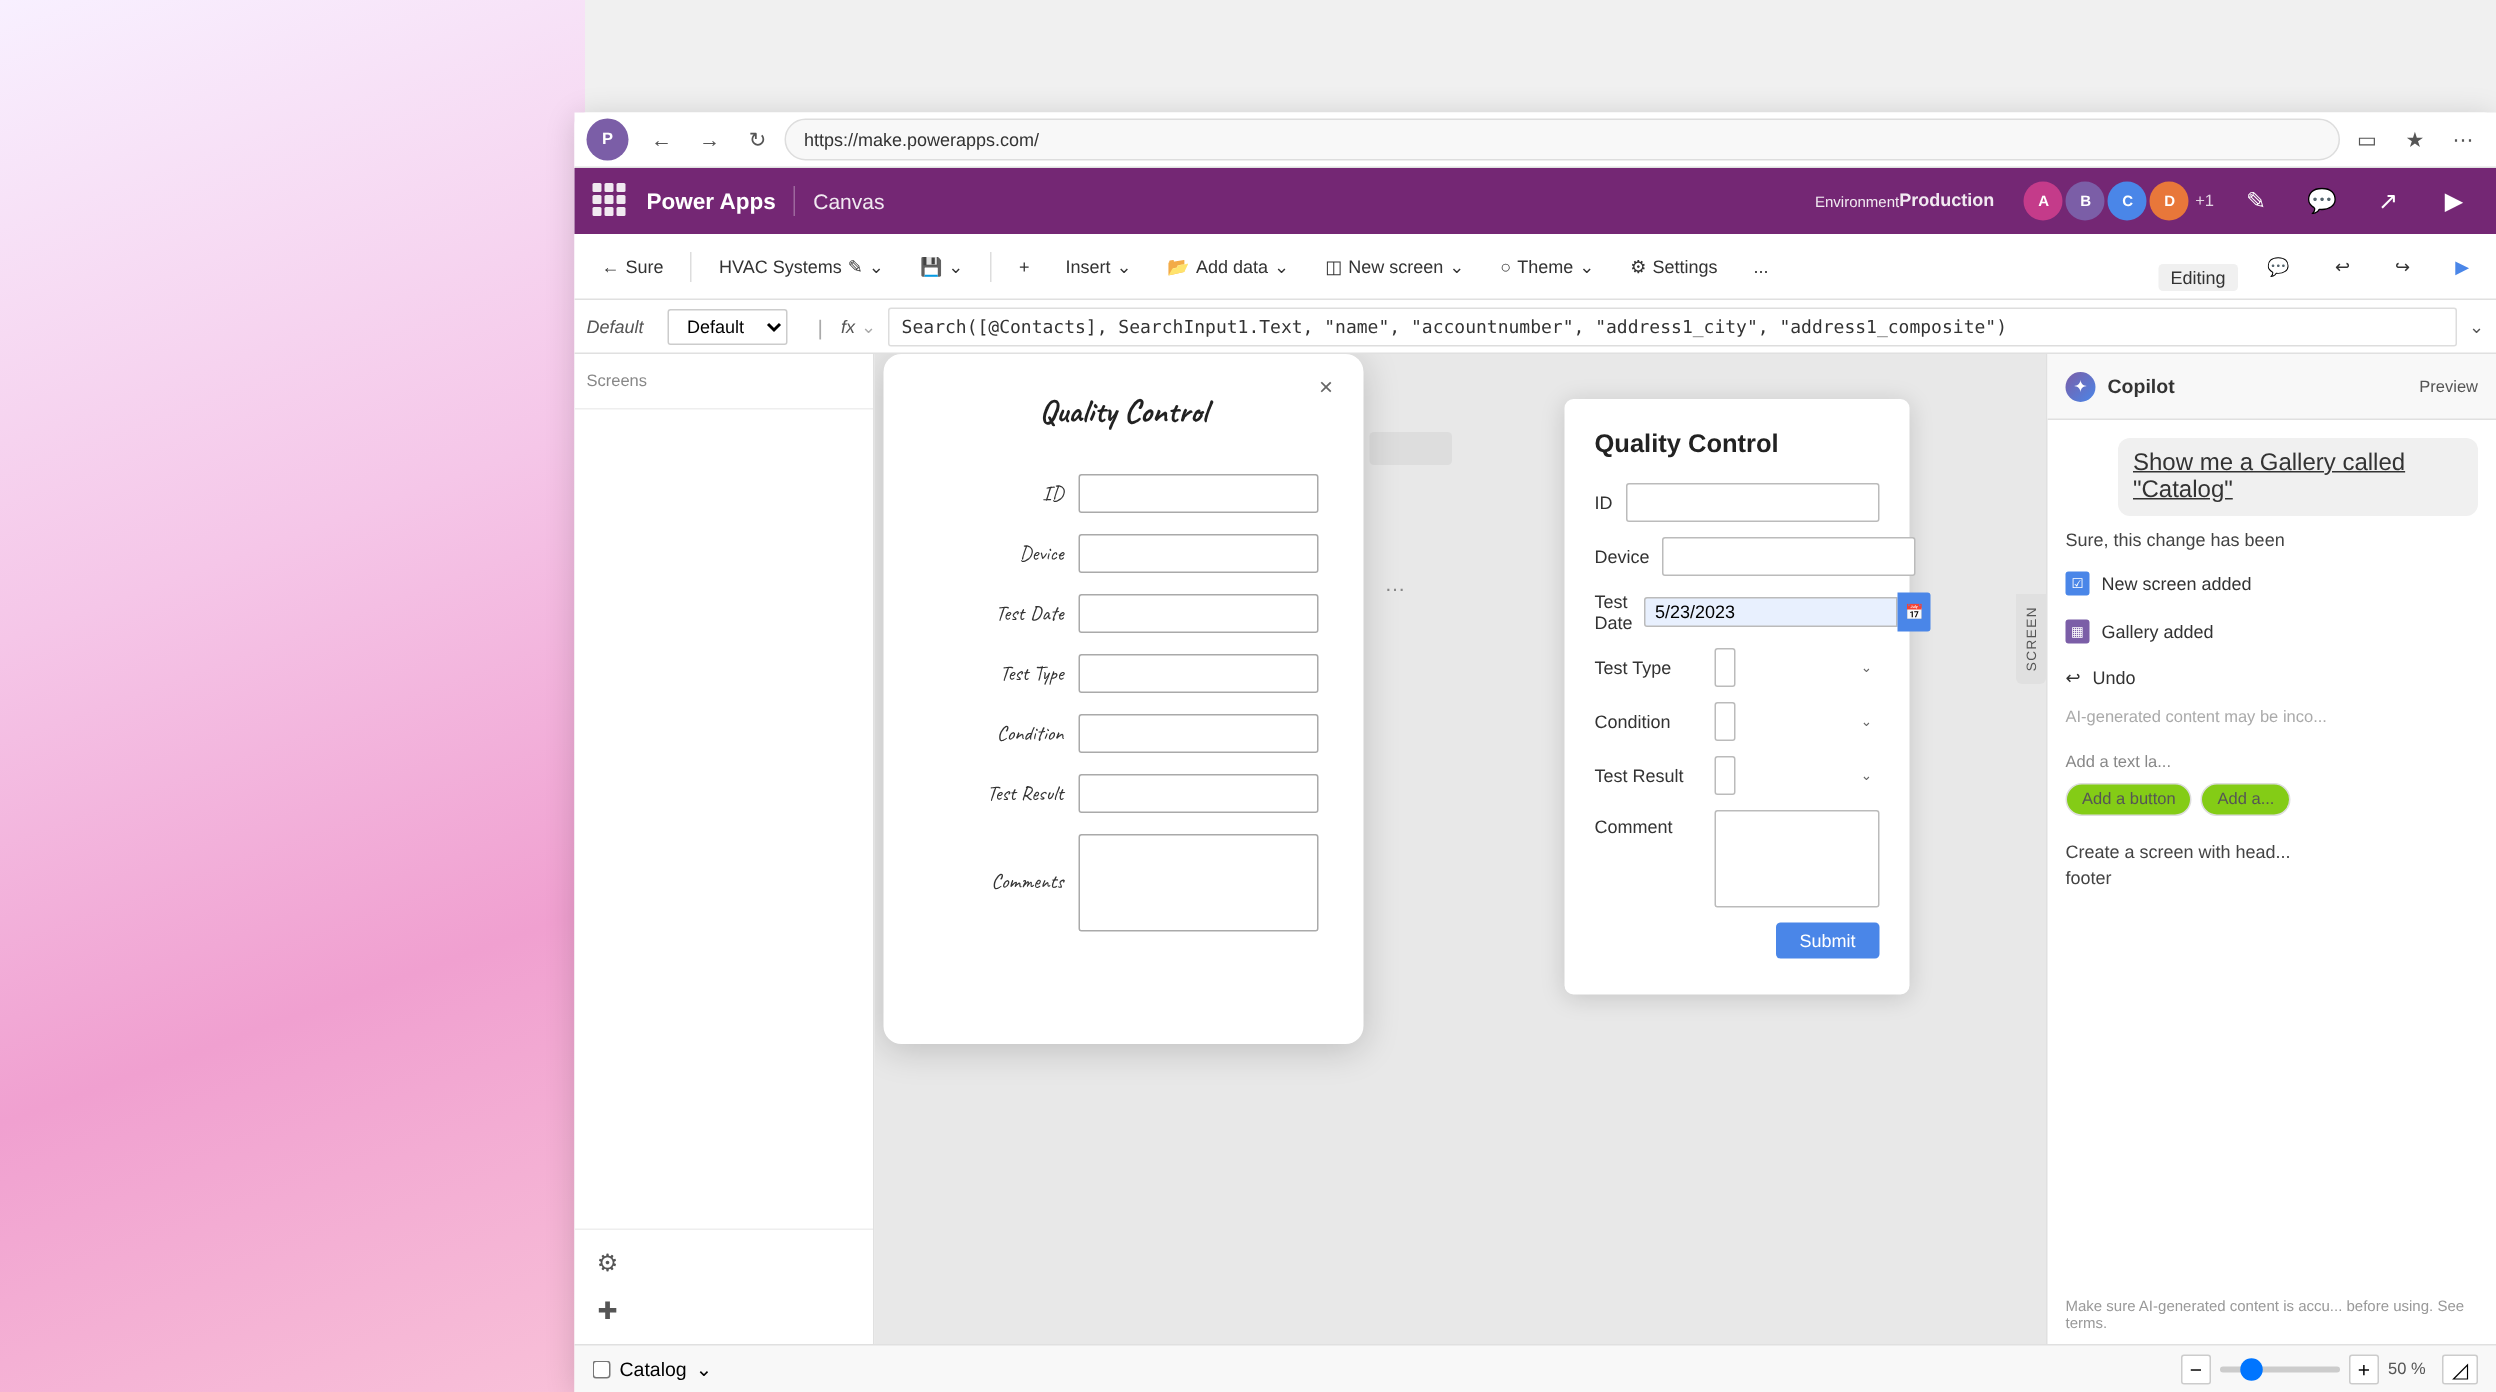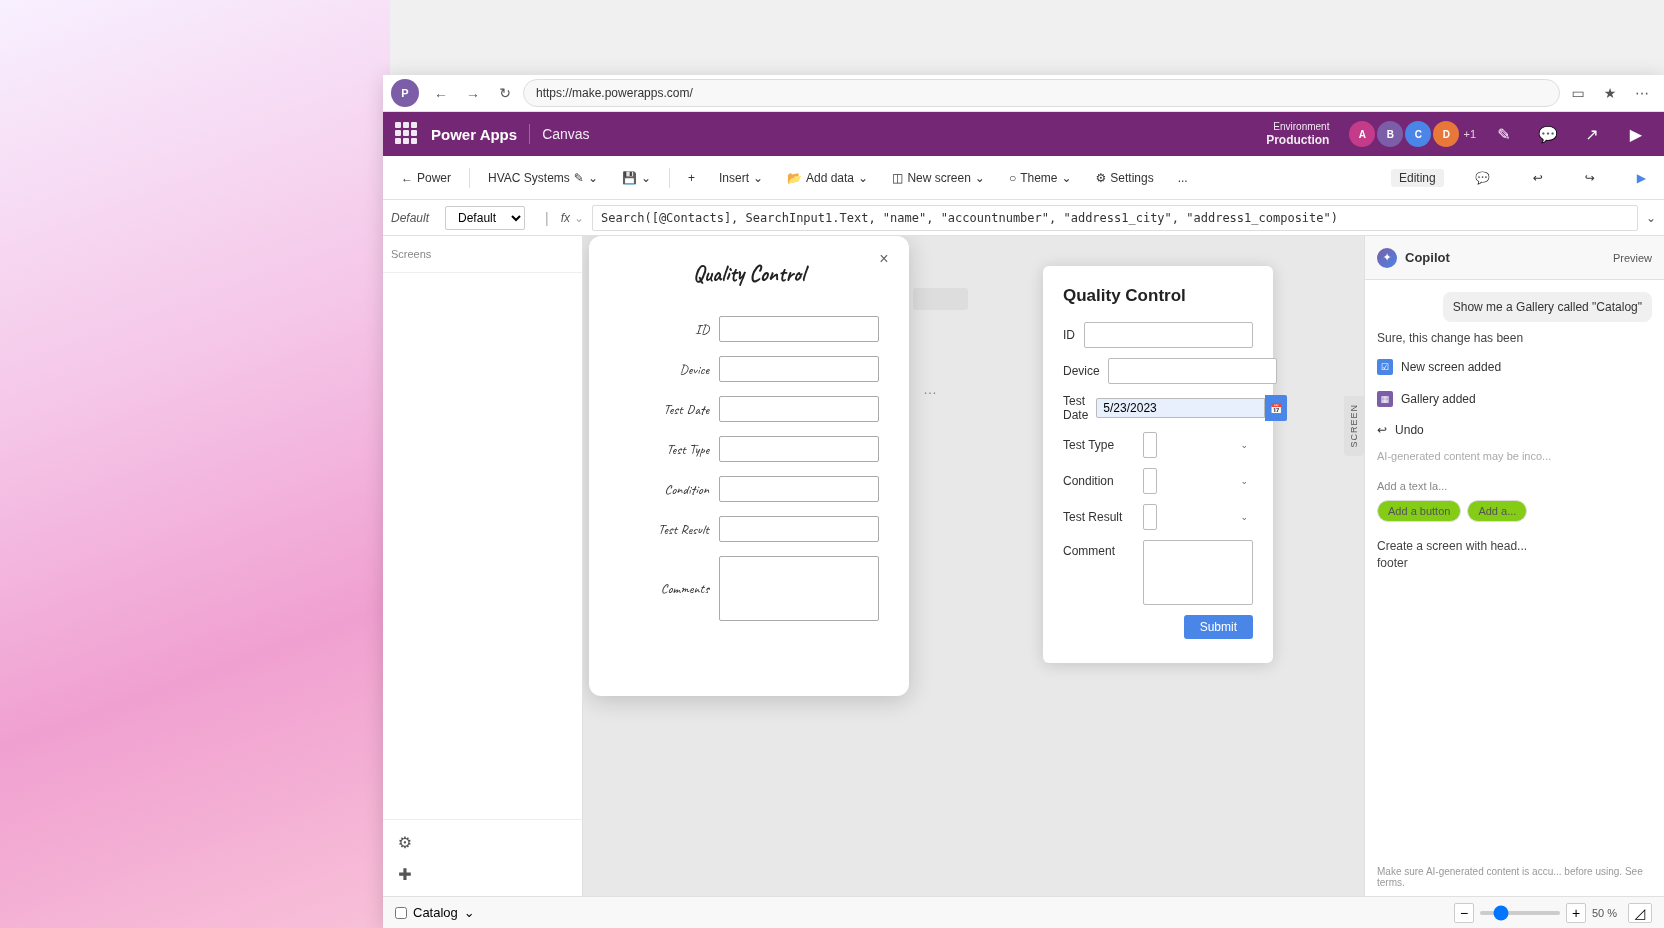--- a/index.html
+++ b/index.html
@@ -110,21 +110,21 @@
 
     .topbar-canvas {
       color: rgba(255,255,255,0.9);
       font-size: 14px;
     }
 
     .topbar-spacer { flex: 1; }
 
     .env-badge {
       display: flex;
-      flex-direction: column;
+      flex-direction: row;
       align-items: flex-end;
       color: rgba(255,255,255,0.9);
       font-size: 10px;
       line-height: 1.3;
     }
     .env-name { font-size: 12px; font-weight: 600; }
 
     .topbar-icon-btn {
       width: 32px;
       height: 32px;
@@ -418,24 +418,25 @@
       overflow-y: auto;
       display: flex;
       flex-direction: column;
       gap: 8px;
     }
 
     .copilot-bubble {
       background: #f0f0f0;
       border-radius: 8px;
       padding: 8px 10px;
-      font-size: 12px;
+      font-size: 16px;
       color: #333;
       max-width: 240px;
       align-self: flex-end;
+      text-decoration: underline;
     }
 
     .copilot-message {
       font-size: 12px;
       color: #444;
       line-height: 1.4;
     }
 
     .copilot-item {
       display: flex;
@@ -626,22 +627,22 @@
       align-items: center;
       justify-content: center;
       font-size: 11px;
       color: #fff;
       font-weight: 600;
     }
 
     .toolbar-right {
       margin-left: auto;
       display: flex;
-      align-items: center;
-      gap: 22px;
+      align-items: flex-end;
+      gap: 10px;
     }
 
     .editing-badge {
       font-size: 12px;
       color: #333;
       padding: 2px 8px;
       background: #f0f0f0;
       border-radius: 3px;
     }
   </style>
@@ -695,21 +696,21 @@
     </div>
     <button class="topbar-icon-btn">✎</button>
     <button class="topbar-icon-btn">💬</button>
     <button class="topbar-icon-btn">↗</button>
     <button class="topbar-icon-btn">▶</button>
   </div>
 
   <div class="app-toolbar">
     <button class="toolbar-btn">
       <span>←</span>
-      <span>Power</span>
+      <span>Sure</span>
     </button>
     <div class="toolbar-sep"></div>
     <button class="toolbar-btn">
       <span>HVAC Systems</span>
       <span>✎</span>
       <span>⌄</span>
     </button>
     <button class="toolbar-btn">
       <span>💾</span>
       <span>⌄</span>

